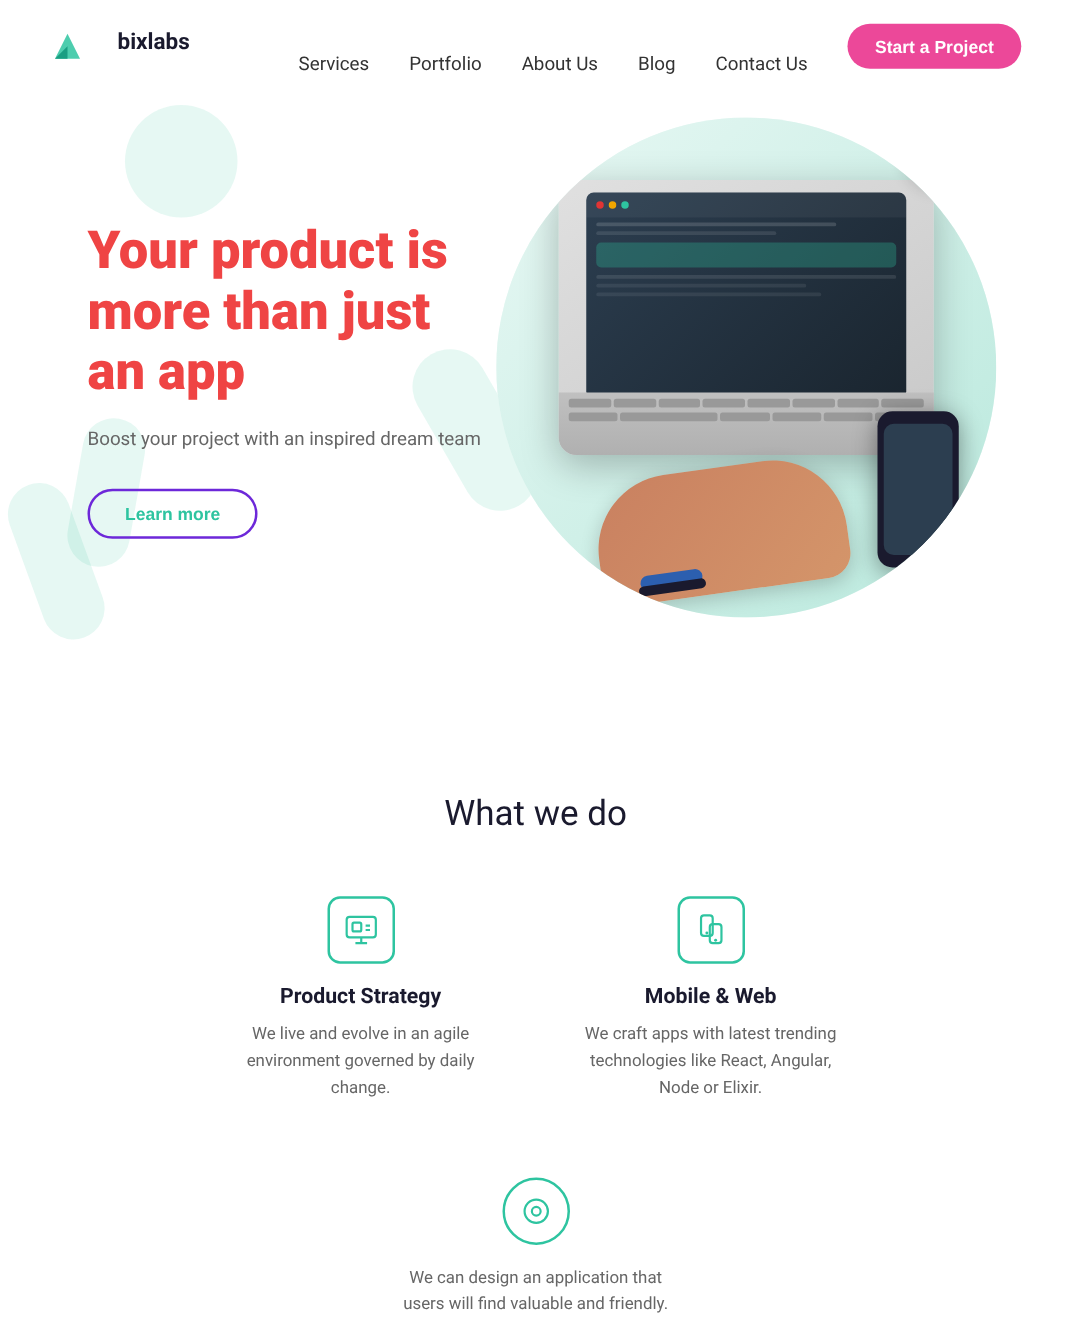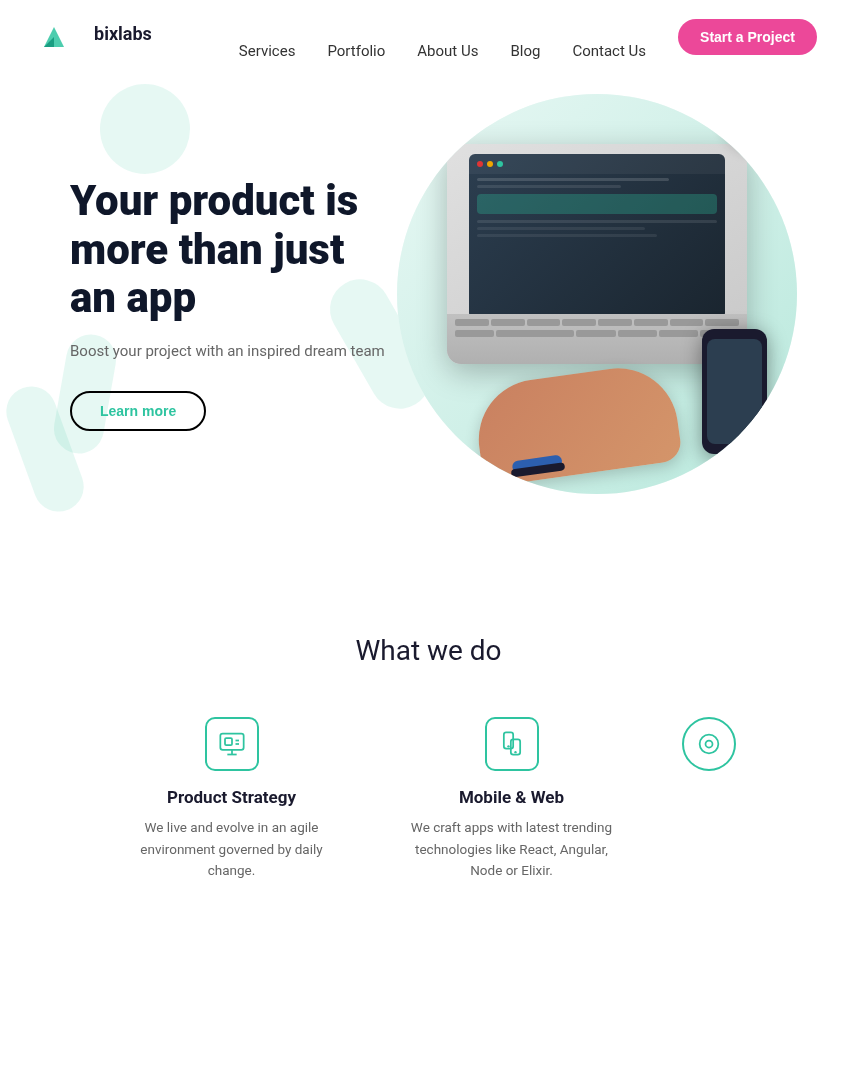--- a/index.html
+++ b/index.html
@@ -20,24 +20,24 @@
       border-radius: 24px; font-size: 14px; font-weight: 600; cursor: pointer;
     }
 
     
     .hero {
       display: flex; align-items: center; justify-content: space-between;
       padding: 20px 40px 60px 70px; position: relative; min-height: 460px;
       overflow: hidden;
     }
     .hero-left { max-width: 340px; position: relative; z-index: 2; }
-    .hero-title { font-size: 42px; font-weight: 900; color: #0f172a; line-height: 1.15; margin-bottom: 18px; }
+    .hero-title { font-size: 42px; font-weight: 900; color: #ef4444; line-height: 1.15; margin-bottom: 18px; }
     .hero-subtitle { font-size: 15px; color: #666; line-height: 1.5; margin-bottom: 28px; }
     .hero-btn {
-      display: inline-block; border: 2px solid #000000; color: #2ec4a0;
+      display: inline-block; border: 2px solid #6d28d9; color: #2ec4a0;
       background: transparent; padding: 10px 28px; border-radius: 24px;
       font-size: 14px; font-weight: 600; cursor: pointer;
     }
 
     
     .blob {
       position: absolute; border-radius: 50%; background: rgba(46,196,160,0.12);
     }
     .blob-1 { width: 90px; height: 90px; top: 10px; left: 100px; }
     .blob-2 { width: 50px; height: 130px; border-radius: 30px; bottom: 60px; left: 20px; transform: rotate(-20deg); }
@@ -211,16 +211,17 @@
       <div class="service-desc">We craft apps with latest trending technologies like React, Angular, Node or Elixir.</div>
     </div>
 
     <div class="service-item">
       <div class="service-icon circle-icon">
         <svg viewBox="0 0 24 24">
           <circle cx="12" cy="12" r="8"></circle>
           <circle cx="12" cy="12" r="3"></circle>
         </svg>
       </div>
+      <div class="service-desc">We can design an application that users will find valuable and friendly.</div>
     </div>
 
   </div>
 </section>
 
 </body></html>

